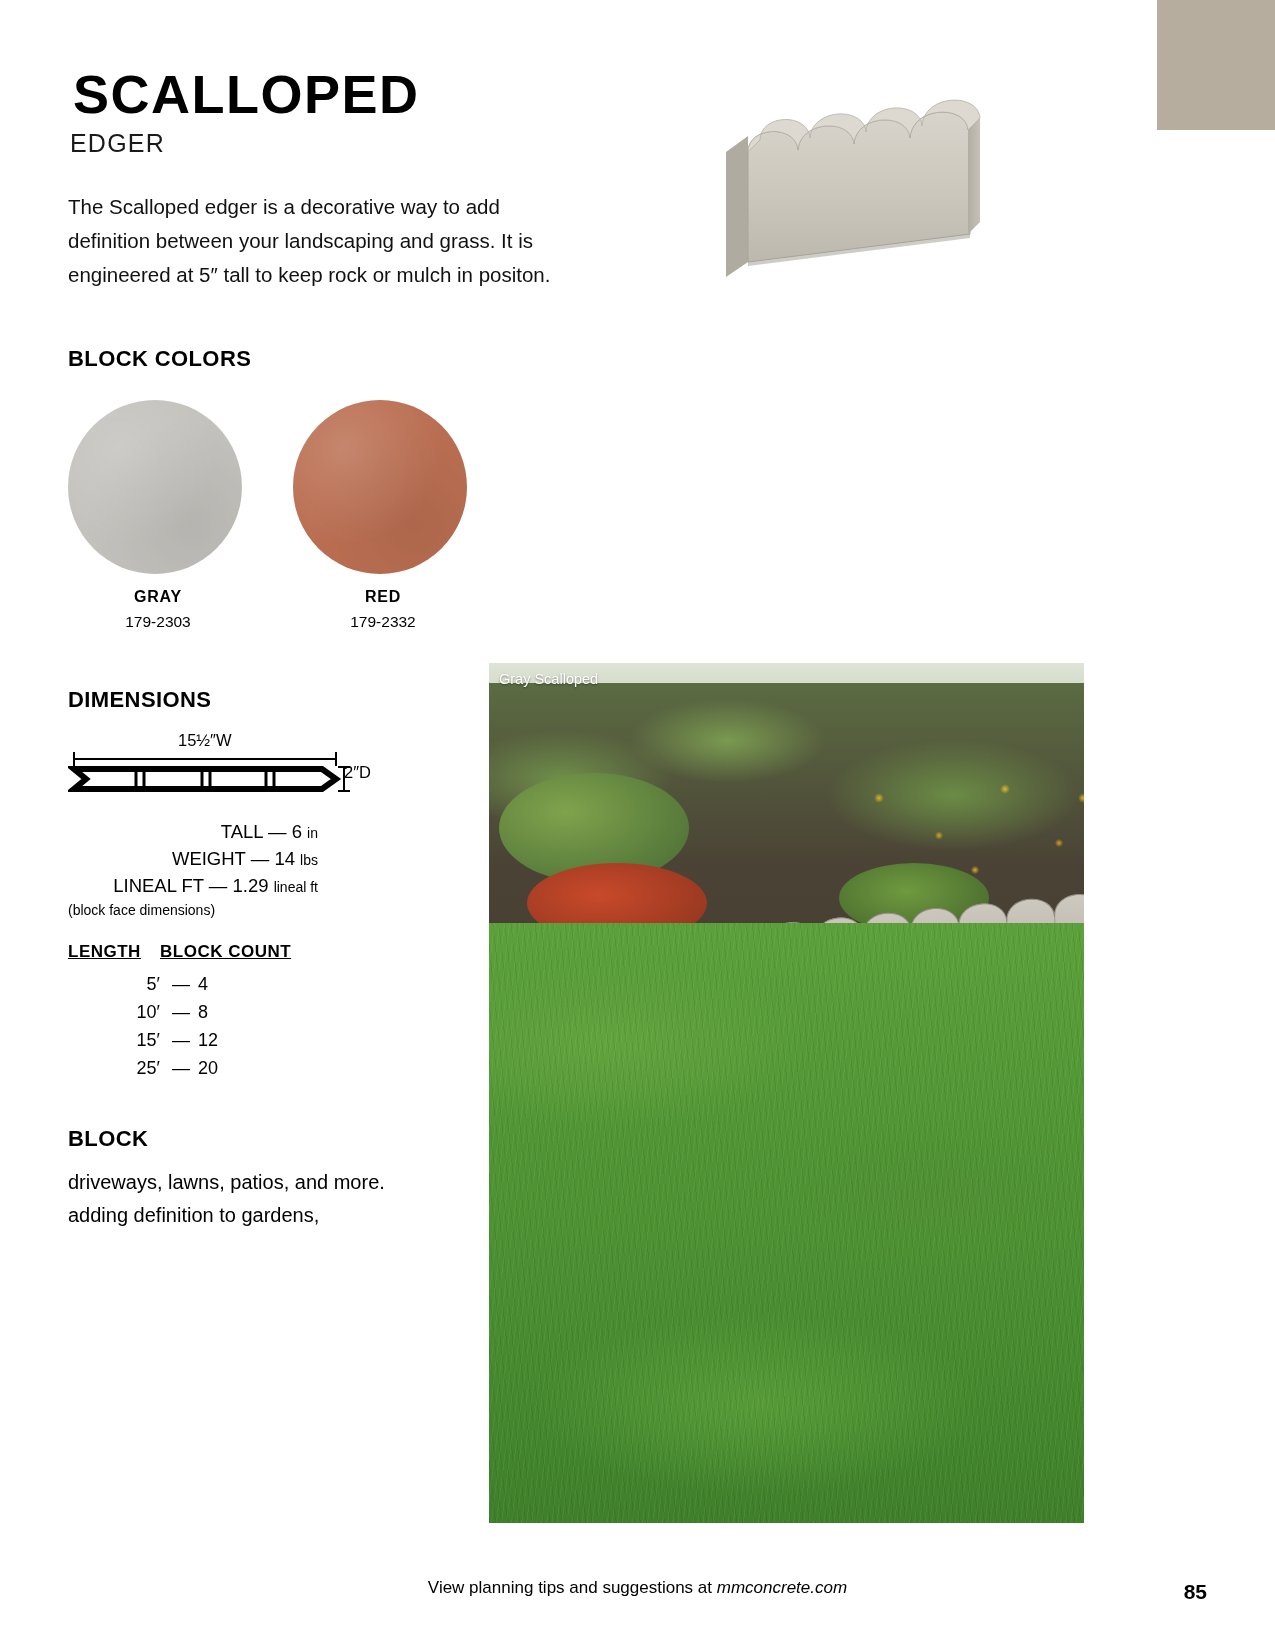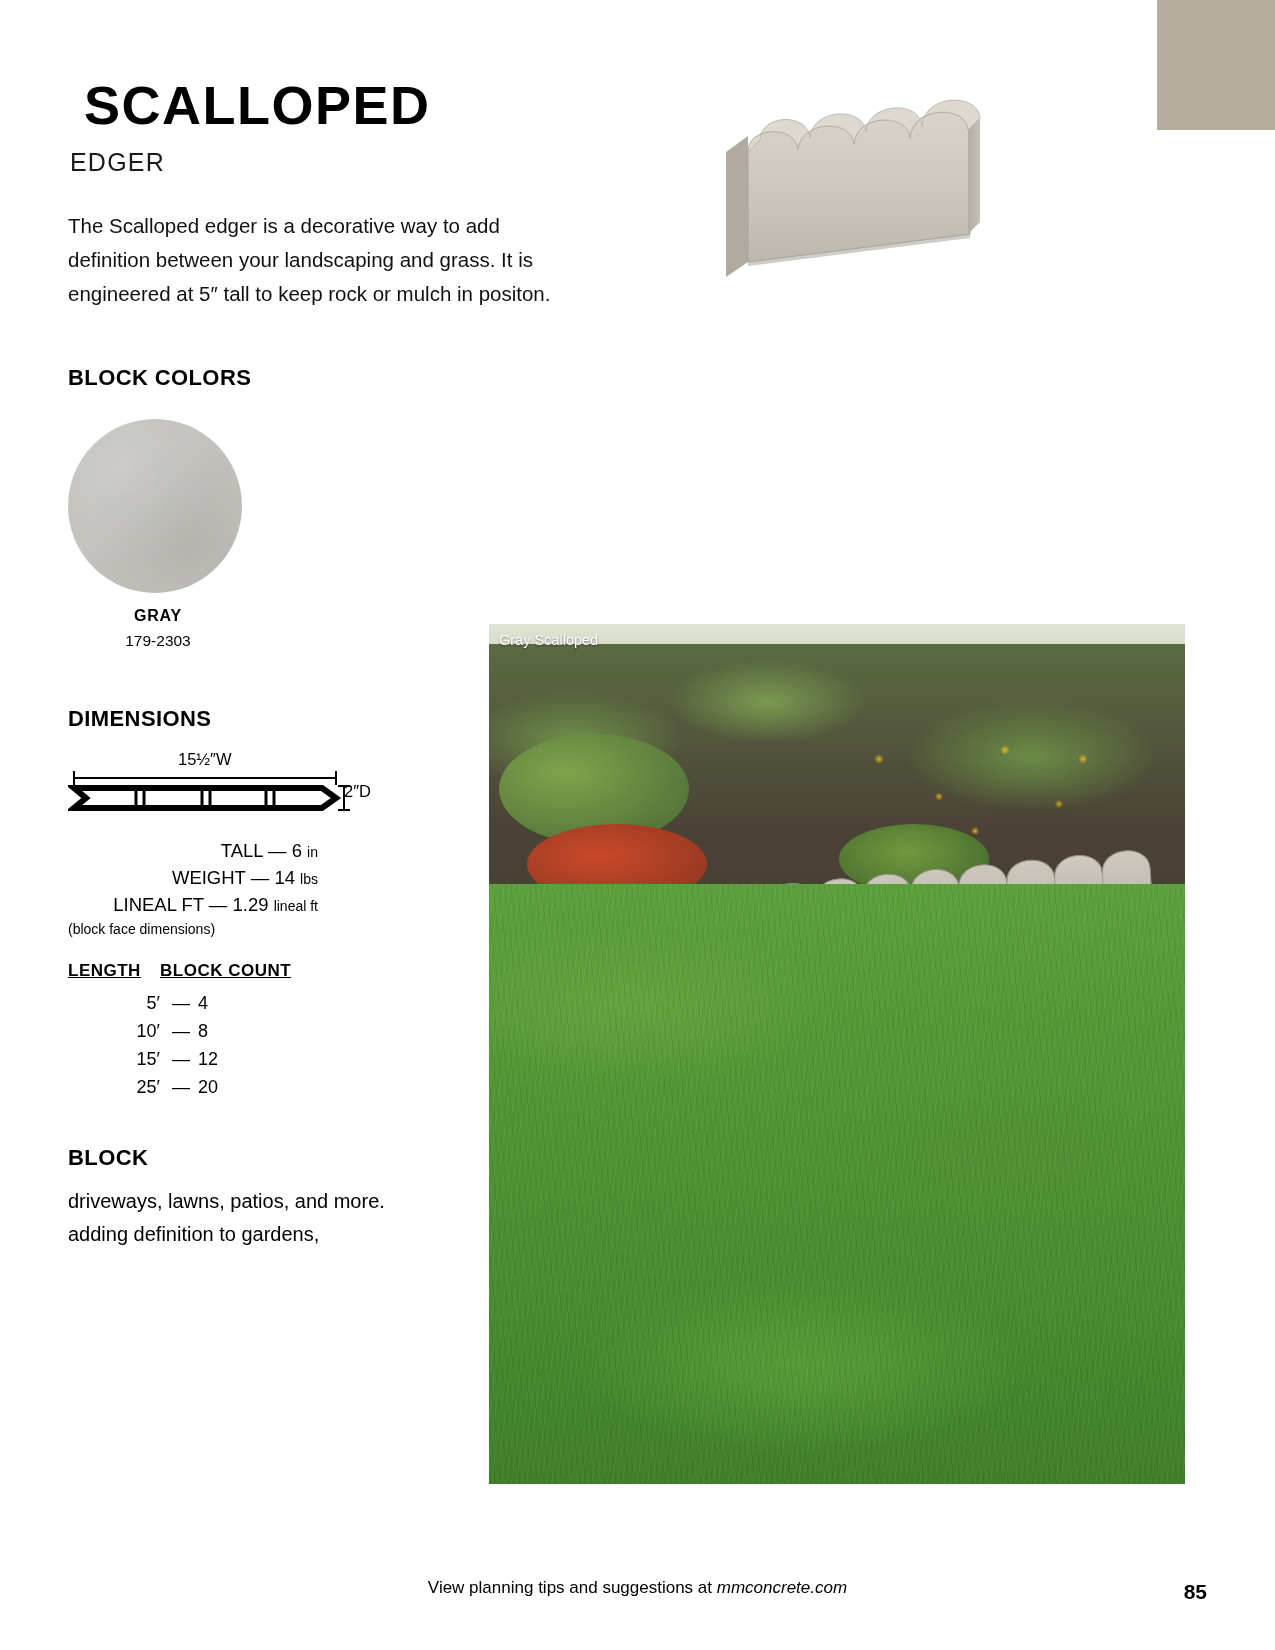--- a/index.html
+++ b/index.html
@@ -32,21 +32,21 @@
     left: 68px;
     top: 62px;
     width: 500px;
   }
 
   .title-main {
     font-size: 54px;
     font-weight: bold;
     letter-spacing: 1.5px;
     line-height: 1.0;
-    margin: 16px;
+    margin: 5px;
   }
   .title-sub {
     font-size: 25px;
     font-weight: normal;
     letter-spacing: 1.2px;
     margin: 8px 0 0 2px;
     color: #1a1a1a;
   }
 
   .description {
@@ -177,22 +177,22 @@
     margin-top: 14px;
     font-size: 20px;
     line-height: 33px;
     width: 420px;
   }
 
   
   .photo {
     position: absolute;
     left: 489px;
-    top: 624px;
-    width: 696px;
+    top: 663px;
+    width: 595px;
     height: 860px;
     overflow: hidden;
     background: #be185d;
   }
   .photo-caption {
     position: absolute;
     left: 10px;
     top: 8px;
     font-size: 14.5px;
     color: #ffffff;
@@ -311,20 +311,25 @@
   <div class="colors-block">
     <h2 class="section-head">BLOCK COLORS</h2>
     <div class="swatch-row">
 
       <div class="swatch-cell">
         <div class="swatch swatch-gray"></div>
         <div class="swatch-name">GRAY</div>
         <div class="swatch-code">179-2303</div>
       </div>
 
+      <div class="swatch-cell">
+        <div class="swatch swatch-red"></div>
+        <div class="swatch-name">RED</div>
+        <div class="swatch-code">179-2332</div>
+      </div>
 
     </div>
   </div>
 
   <div class="dims-block">
     <h2 class="section-head">DIMENSIONS</h2>
 
     <div class="diagram">
       <span class="dim-label-w">15½″W</span>
       <span class="dim-label-d">2″D</span>

